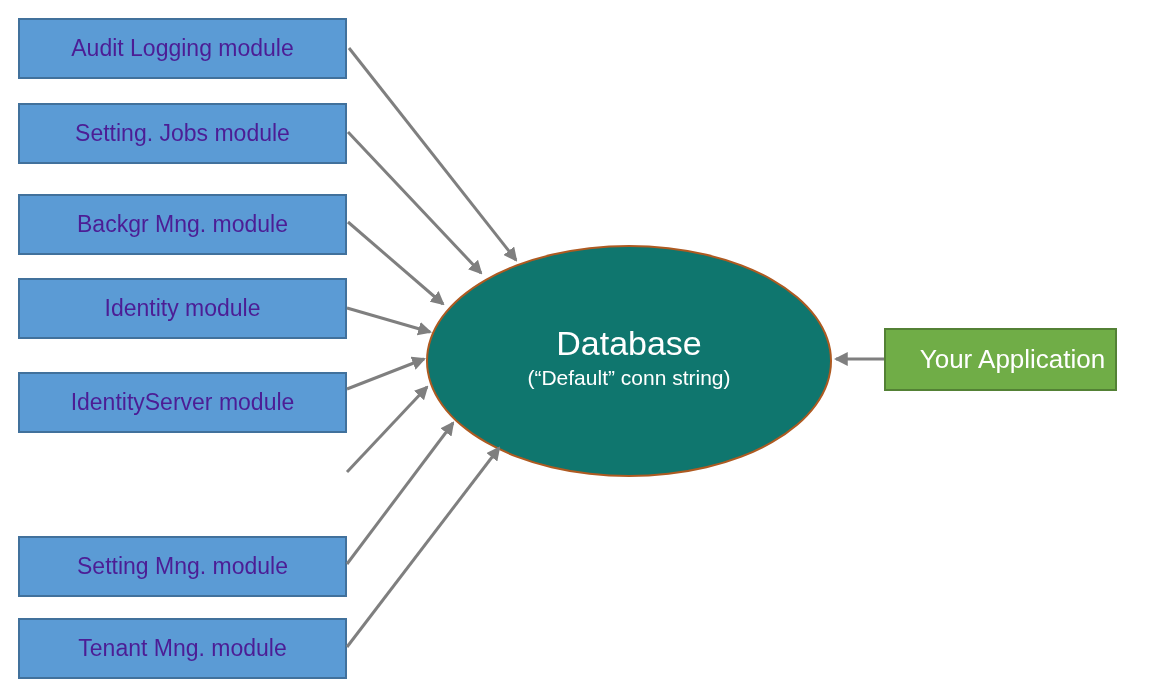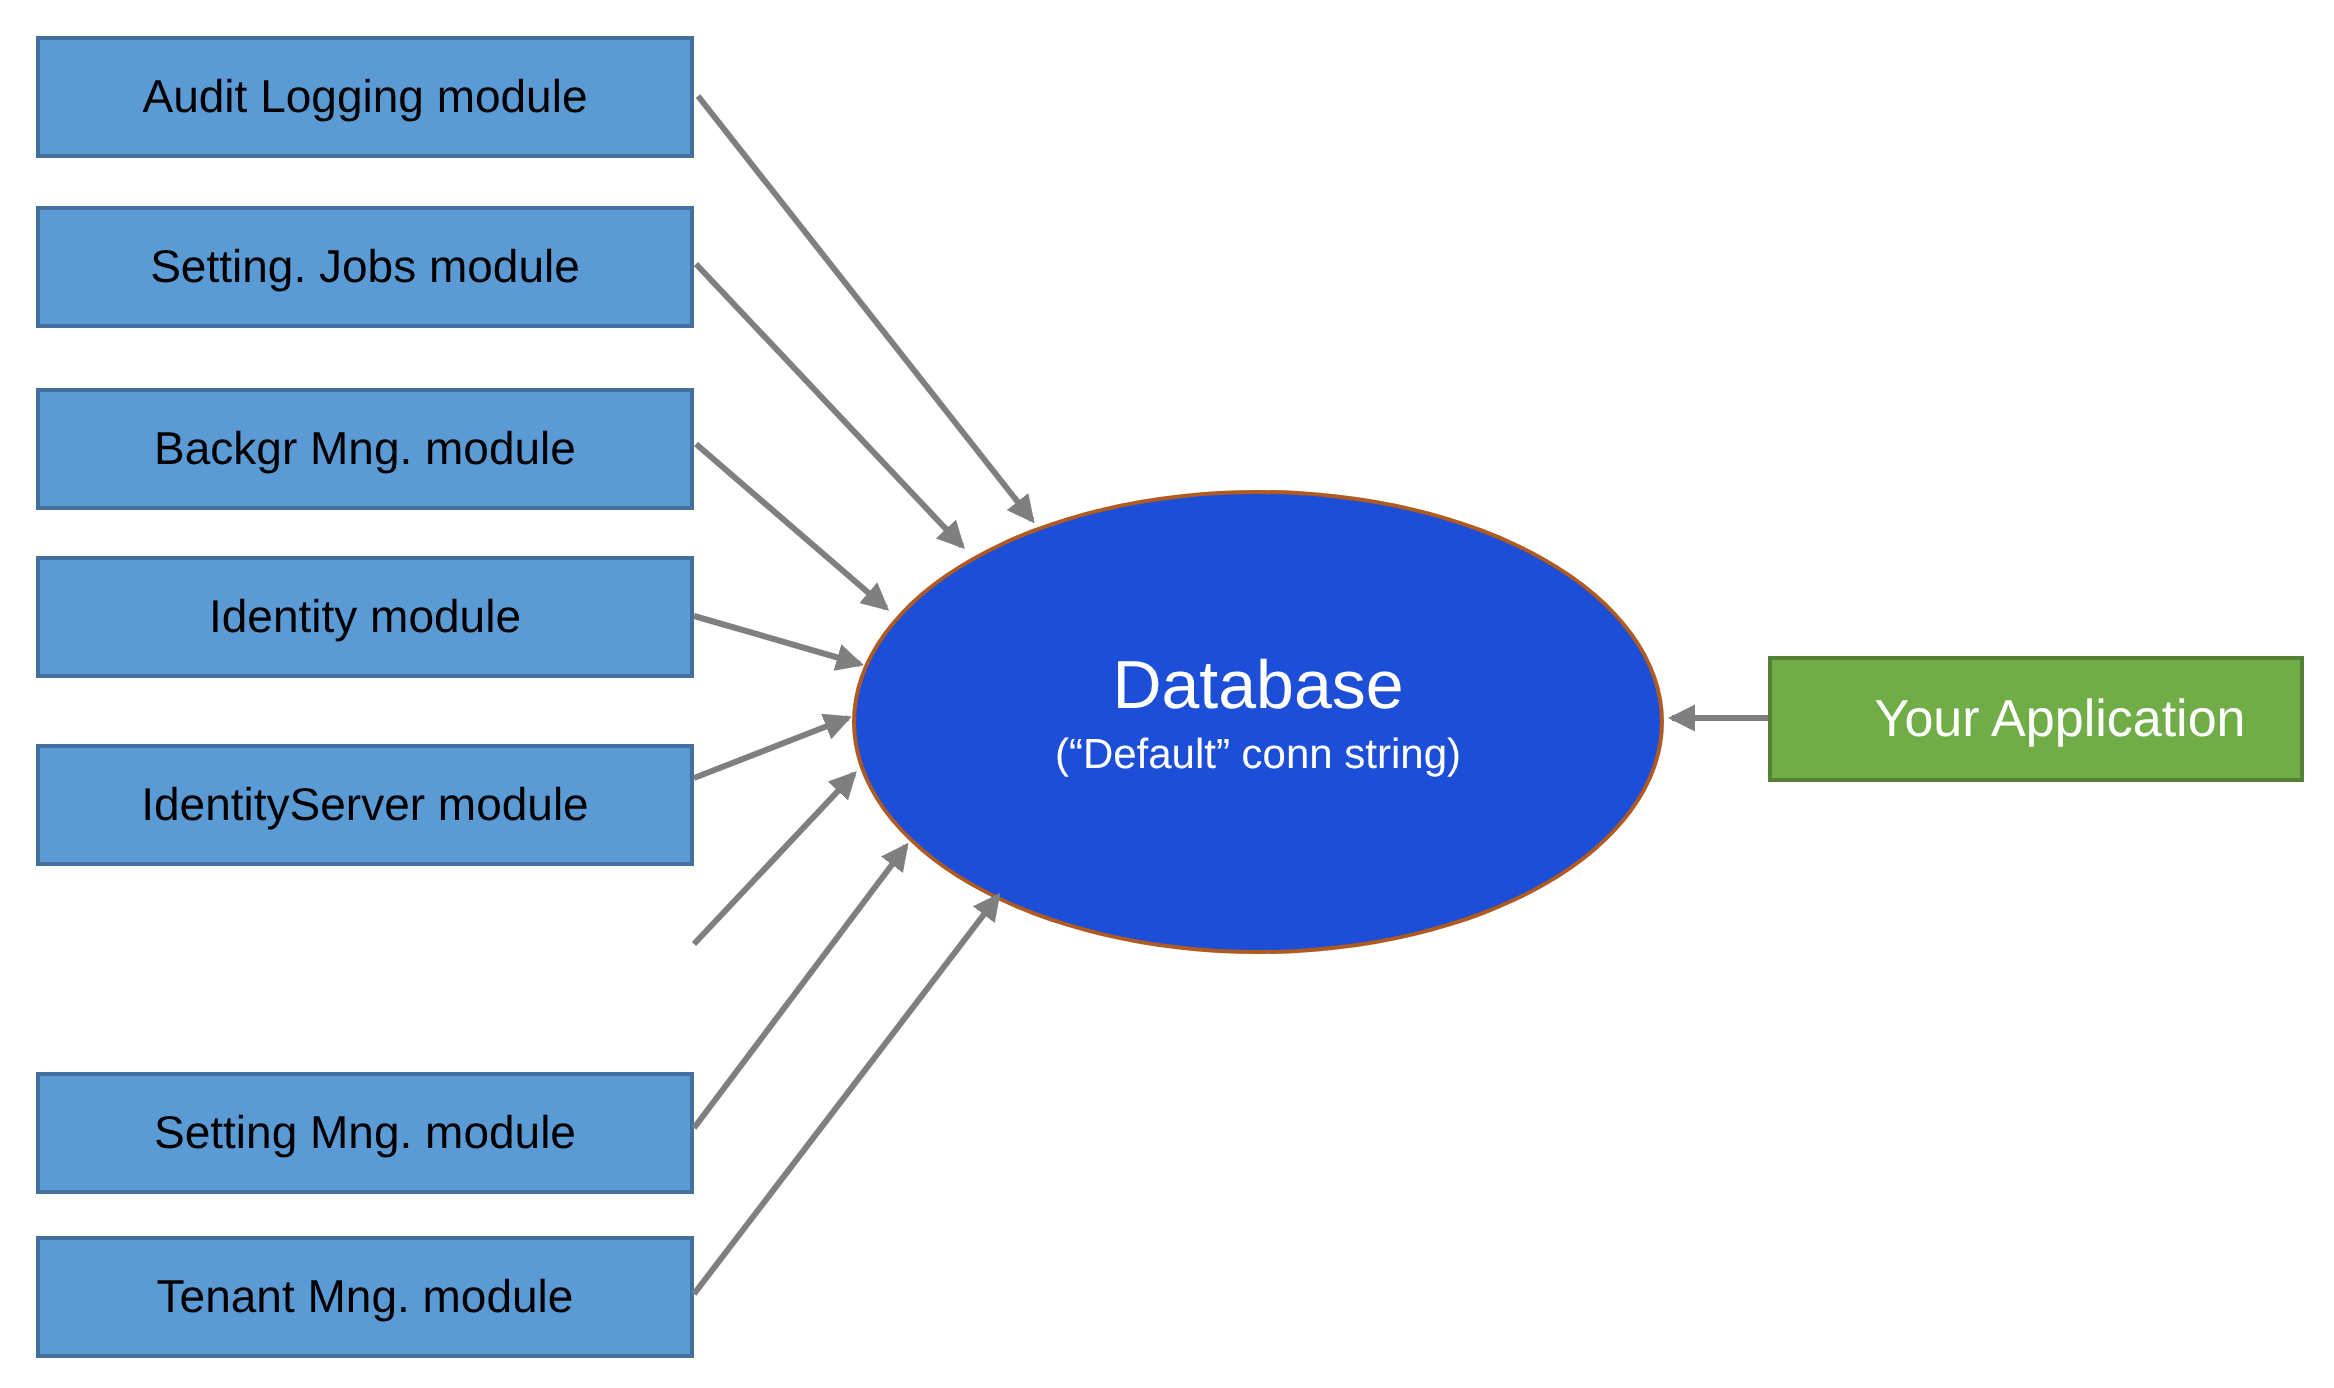--- a/index.html
+++ b/index.html
@@ -23,36 +23,36 @@
     pointer-events: none;
   }
   .module {
     position: absolute;
     left: 18px;
     width: 329px;
     height: 61px;
     box-sizing: border-box;
     background: #5B9BD5;
     border: 2px solid #41719C;
-    color: #000000;
+    color: #4c1d95;
     font-size: 23px;
     display: flex;
     align-items: center;
     justify-content: center;
     z-index: 2;
     text-align: center;
   }
   .db-ellipse {
     position: absolute;
     left: 426px;
     top: 245px;
     width: 406px;
     height: 232px;
     box-sizing: border-box;
-    background: #1d4ed8;
+    background: #0f766e;
     border: 2px solid #AE5A21;
     border-radius: 50%;
     color: #ffffff;
     display: flex;
     flex-direction: column;
     align-items: center;
     justify-content: center;
     z-index: 2;
     text-align: center;
   }
@@ -62,21 +62,21 @@
     transform: translateY(-6px);
   }
   .db-subtitle {
     font-size: 21px;
     transform: translateY(-4px);
   }
   .app-box {
     position: absolute;
     left: 884px;
     top: 328px;
-    width: 268px;
+    width: 233px;
     height: 63px;
     box-sizing: border-box;
     background: #70AD47;
     border: 2px solid #538135;
     color: #ffffff;
     font-size: 26px;
     display: flex;
     align-items: center;
     justify-content: center;
     z-index: 2;

